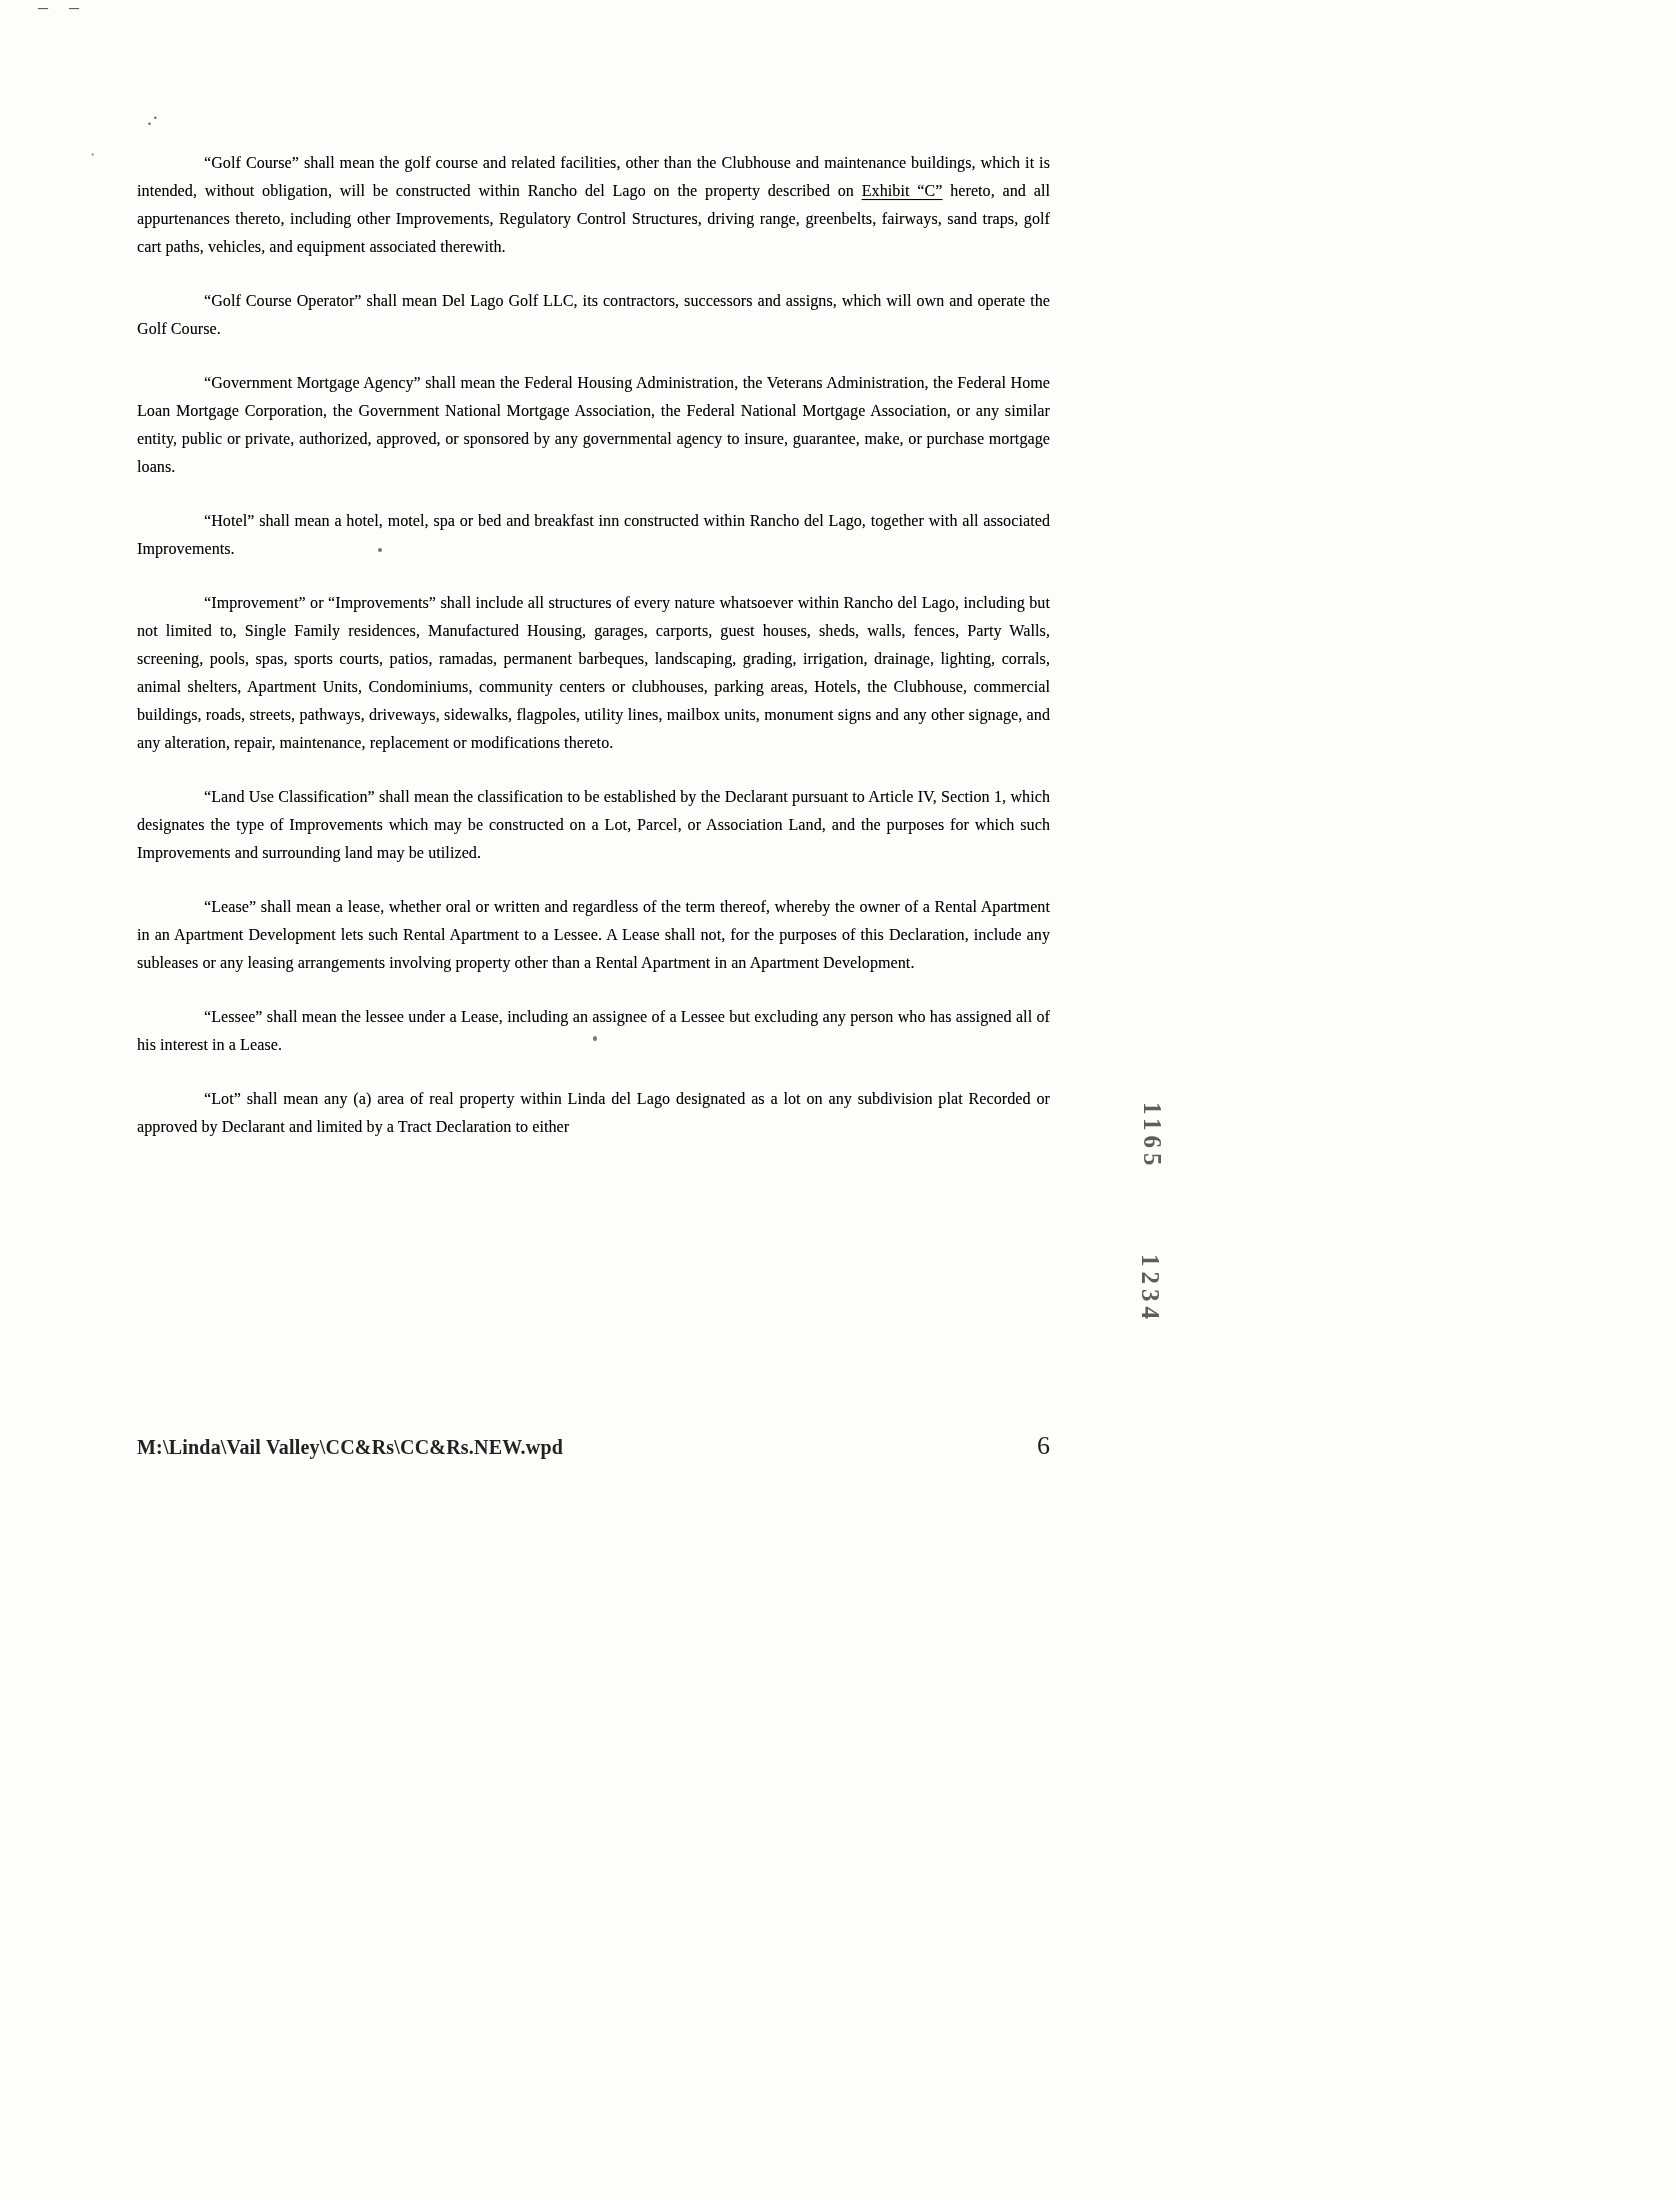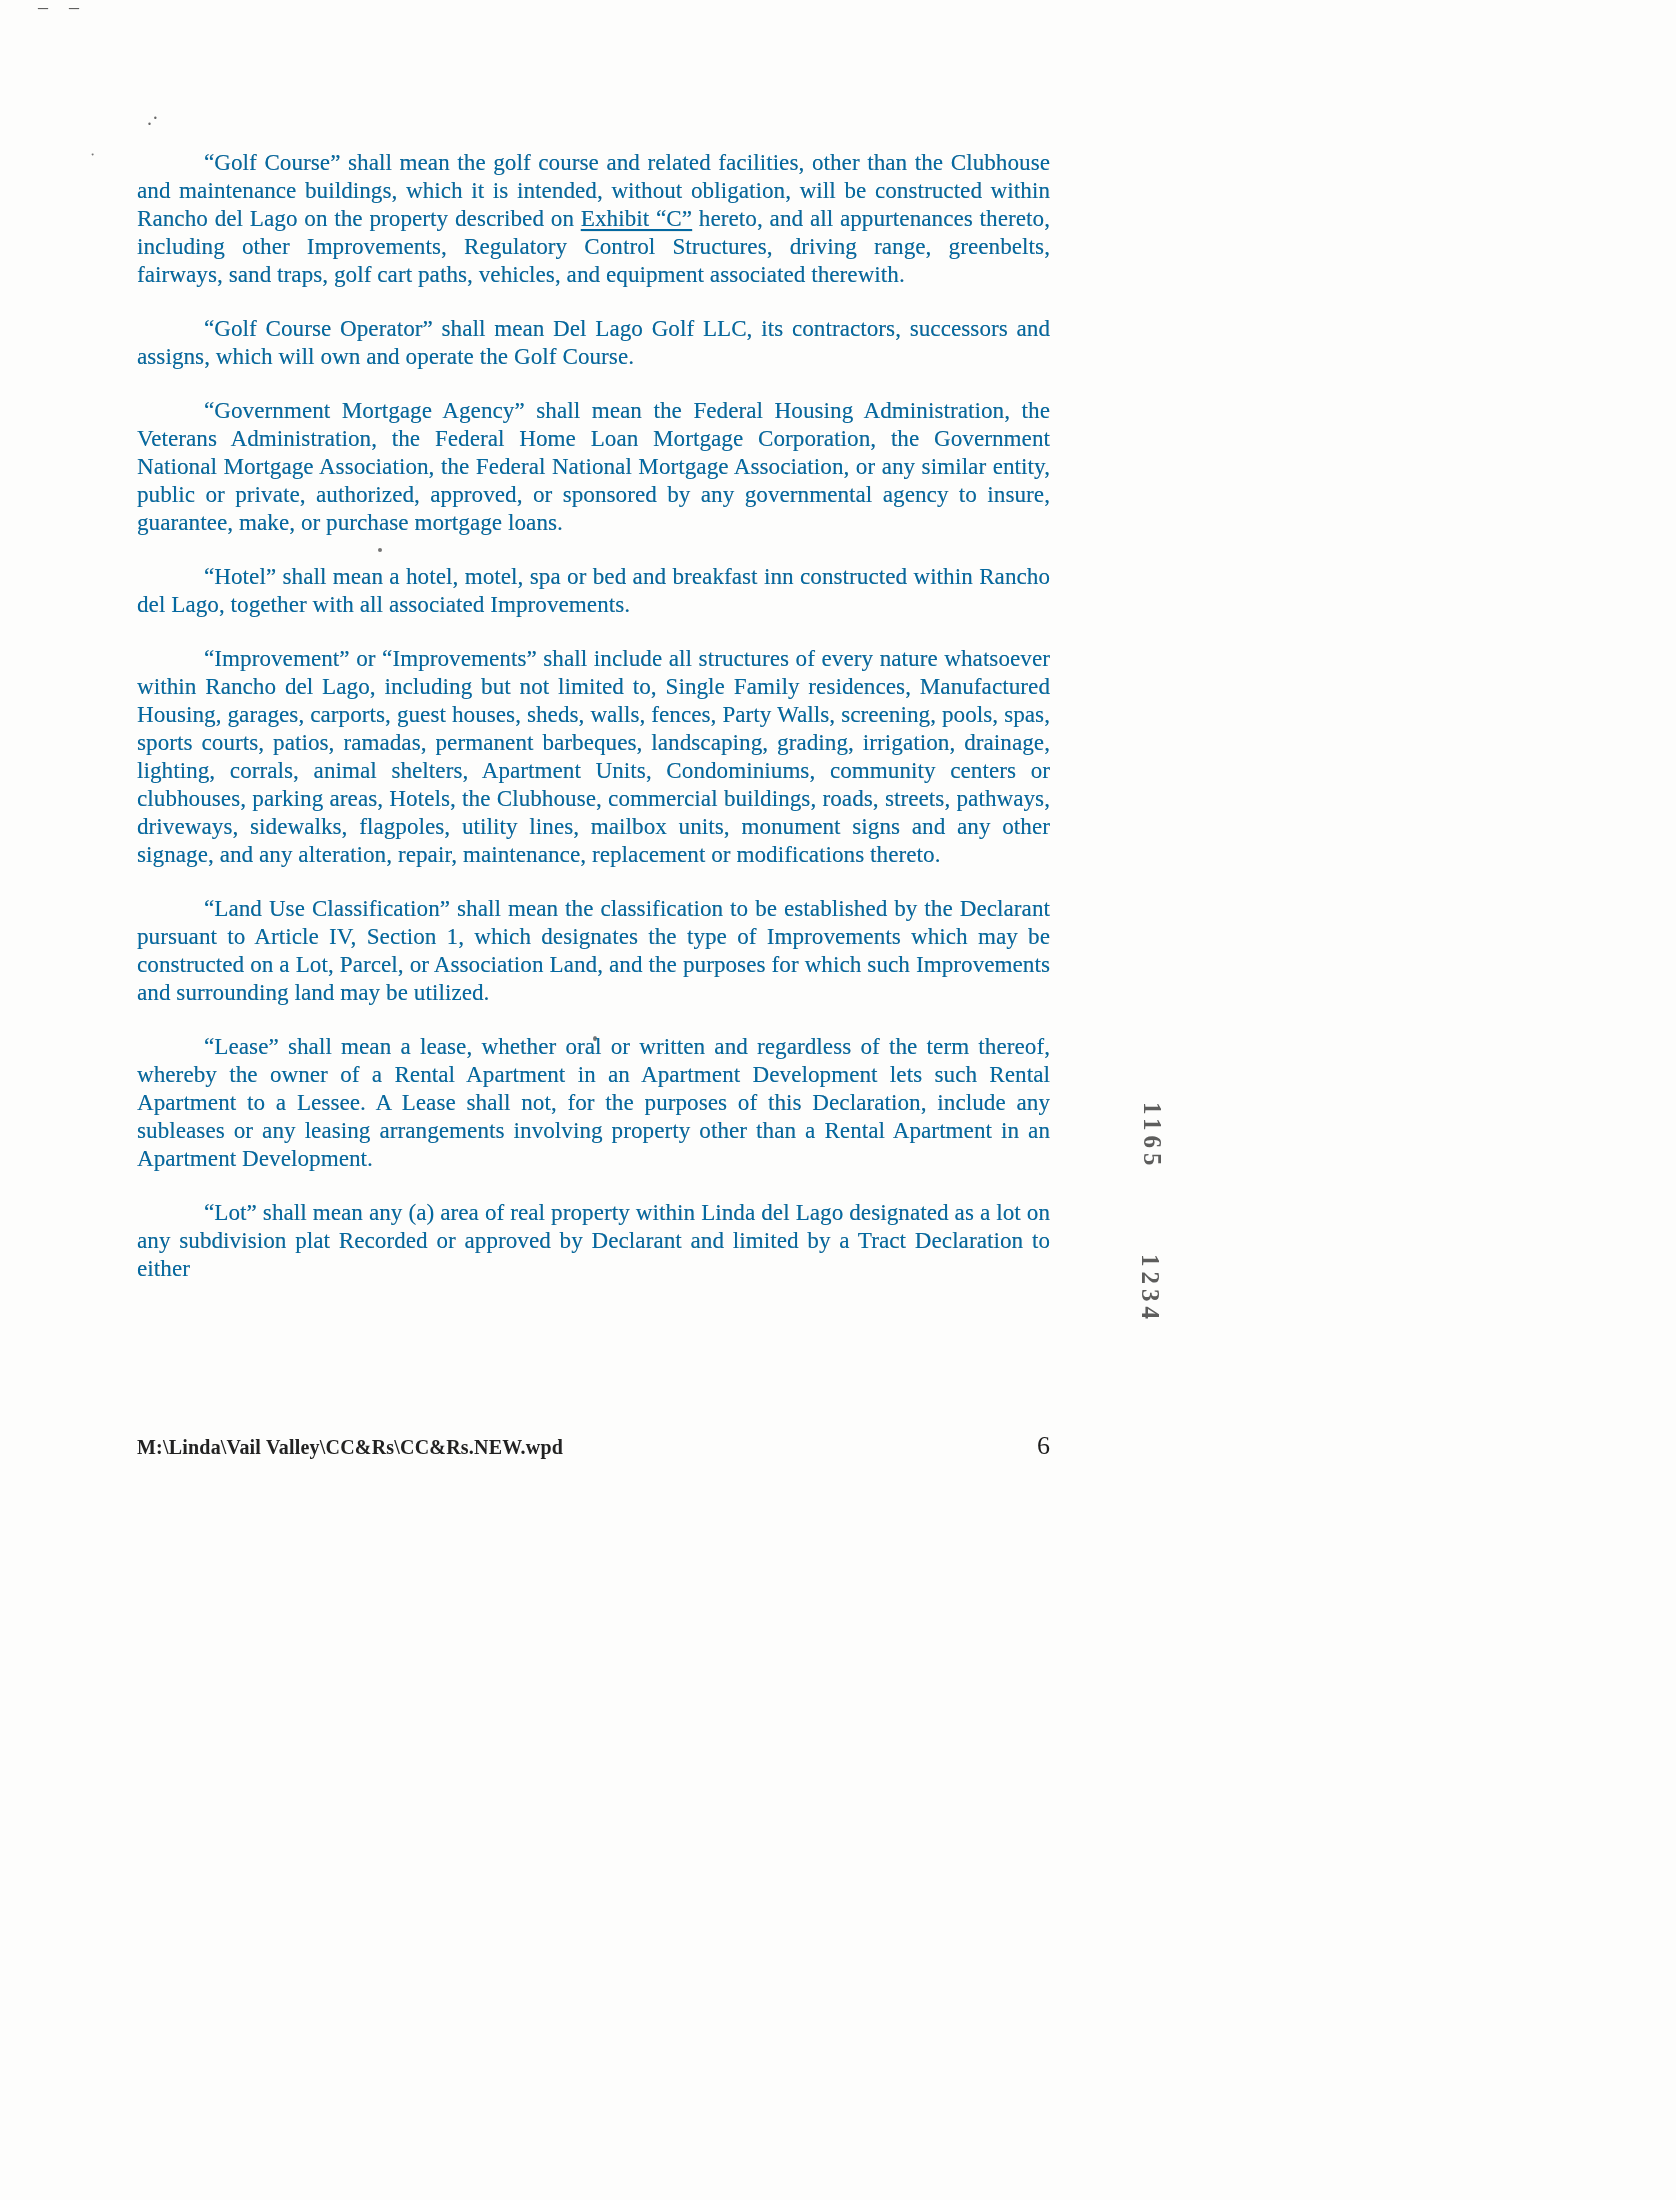--- a/index.html
+++ b/index.html
@@ -18,26 +18,26 @@
     color: #1f1f1f;
   }
   .content {
     position: absolute;
     left: 137px;
     top: 149px;
     width: 913px;
   }
   .para {
     margin: 0 0 26px 0;
-    font-size: 23px;
+    font-size: 16px;
     line-height: 28px;
     text-align: justify;
     text-indent: 67px;
     letter-spacing: 0.1px;
-    color: #0369a1;
+    color: #000000;
     text-shadow: 0.2px 0.2px 0.4px rgba(20,20,20,0.35);
   }
   .para span { text-shadow: inherit; }
   .u { text-decoration: underline; text-underline-offset: 3px; }
 
   .footer-row {
     position: absolute;
     left: 137px;
     top: 1431px;
     width: 913px;
@@ -103,20 +103,21 @@
   <div class="speck speck-2"></div>
 
   <div class="content" id="paragraphs">
       <p class="para"><span>“Golf Course” shall mean the golf course and related facilities, other than the Clubhouse and maintenance buildings, which it is intended, without obligation, will be constructed within Rancho del Lago on the property described on </span><span class="u">Exhibit “C”</span><span> hereto, and all appurtenances thereto, including other Improvements, Regulatory Control Structures, driving range, greenbelts, fairways, sand traps, golf cart paths, vehicles, and equipment associated therewith.</span></p>
       <p class="para"><span>“Golf Course Operator” shall mean Del Lago Golf LLC, its contractors, successors and assigns, which will own and operate the Golf Course.</span></p>
       <p class="para"><span>“Government Mortgage Agency” shall mean the Federal Housing Administration, the Veterans Administration, the Federal Home Loan Mortgage Corporation, the Government National Mortgage Association, the Federal National Mortgage Association, or any similar entity, public or private, authorized, approved, or sponsored by any governmental agency to insure, guarantee, make, or purchase mortgage loans.</span></p>
       <p class="para"><span>“Hotel” shall mean a hotel, motel, spa or bed and breakfast inn constructed within Rancho del Lago, together with all associated Improvements.</span></p>
       <p class="para"><span>“Improvement” or “Improvements” shall include all structures of every nature whatsoever within Rancho del Lago, including but not limited to, Single Family residences, Manufactured Housing, garages, carports, guest houses, sheds, walls, fences, Party Walls, screening, pools, spas, sports courts, patios, ramadas, permanent barbeques, landscaping, grading, irrigation, drainage, lighting, corrals, animal shelters, Apartment Units, Condominiums, community centers or clubhouses, parking areas, Hotels, the Clubhouse, commercial buildings, roads, streets, pathways, driveways, sidewalks, flagpoles, utility lines, mailbox units, monument signs and any other signage, and any alteration, repair, maintenance, replacement or modifications thereto.</span></p>
       <p class="para"><span>“Land Use Classification” shall mean the classification to be established by the Declarant pursuant to Article IV, Section 1, which designates the type of Improvements which may be constructed on a Lot, Parcel,  or Association Land, and the purposes for which such Improvements and surrounding land may be utilized.</span></p>
       <p class="para"><span>“Lease” shall mean a lease, whether oral or written and regardless of the term thereof, whereby the owner of a Rental Apartment in an Apartment Development lets such Rental Apartment to a Lessee. A Lease shall not, for the purposes of this Declaration, include any subleases or any leasing arrangements involving property other than a Rental Apartment in an Apartment Development.</span></p>
+      <p class="para"><span>“Lessee” shall mean the lessee under a Lease, including an assignee of a Lessee but excluding any person who has assigned all of his interest in a Lease.</span></p>
       <p class="para"><span>“Lot” shall mean any (a) area of real property within Linda del Lago designated as a lot on any subdivision plat Recorded or approved by Declarant and limited by a Tract Declaration to either</span></p>
     </div>
 
   <div class="stamp-group stamp-top">1165</div>
   <div class="stamp-group stamp-bottom">1234</div>
 
   <div class="footer-row">
     <span class="file-path">M:\Linda\Vail Valley\CC&amp;Rs\CC&amp;Rs.NEW.wpd</span>
     <span class="page-number">6</span>
   </div>

